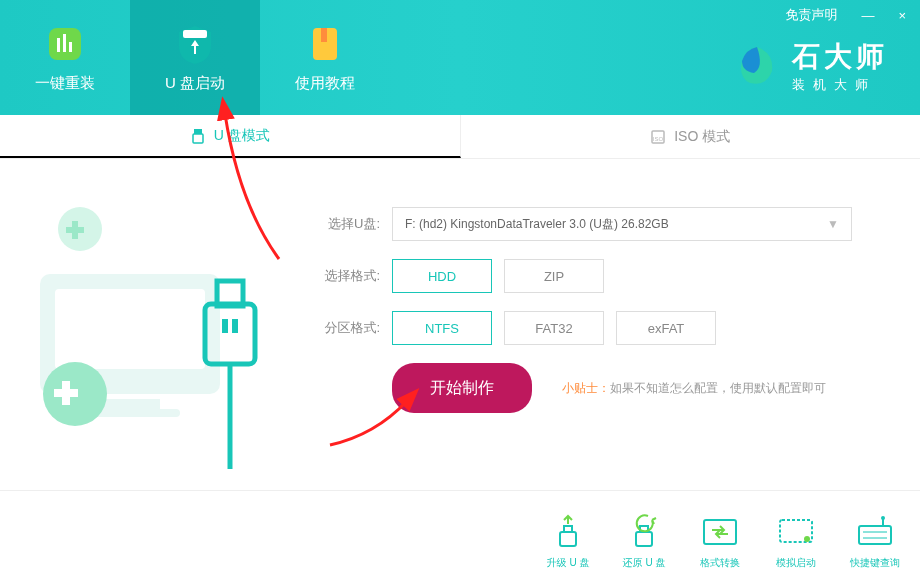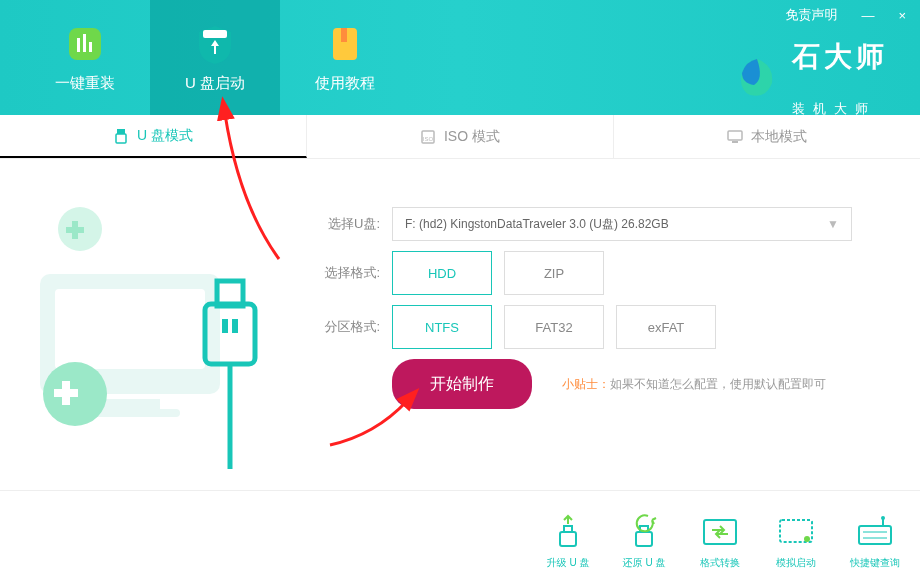--- a/index.html
+++ b/index.html
@@ -1,45 +1,45 @@
 <!DOCTYPE html>
 <html><head>
 <meta charset="utf-8">
 <style>
 * { margin: 0; padding: 0; box-sizing: border-box; font-family: "Microsoft YaHei", sans-serif; }
 body { width: 920px; height: 580px; background: #fff; position: relative; overflow: hidden; }
 
 .header { height: 115px; background: linear-gradient(90deg, #1ec9c4 0%, #26d0cc 50%, #1ec9c4 100%); display: flex; align-items: flex-start; }
-.nav-tabs { display: flex; height: 100%; padding-left: 20px; }
+.nav-tabs { display: flex; height: 100%; }
 .nav-tab { width: 130px; display: flex; flex-direction: column; align-items: center; justify-content: center; gap: 8px; color: #fff; font-size: 15px; cursor: pointer; }
 .nav-tab.active { background: rgba(0,150,145,0.5); }
 .tab-icon { width: 44px; height: 44px; display: flex; align-items: center; justify-content: center; }
 
 .titlebar { position: absolute; top: 4px; right: 8px; display: flex; align-items: center; gap: 12px; color: #fff; font-size: 13px; }
 .titlebar span.btn { cursor: pointer; padding: 2px 6px; }
 
 .logo-area { position: absolute; top: 38px; right: 32px; display: flex; align-items: center; gap: 12px; color: #fff; }
 .logo-svg { width: 46px; height: 46px; }
 .logo-text { display: flex; flex-direction: column; }
 .logo-title { font-size: 28px; font-weight: bold; letter-spacing: 4px; }
-.logo-sub { font-size: 13px; letter-spacing: 8px; margin-top: 24px; }
+.logo-sub { font-size: 13px; letter-spacing: 8px; }
 
 .mode-tabs { display: flex; height: 44px; border-bottom: 1px solid #eee; }
 .mode-tab { flex: 1; display: flex; align-items: center; justify-content: center; gap: 8px; font-size: 14px; color: #999; border-right: 1px solid #eee; cursor: pointer; }
 .mode-tab:last-child { border-right: none; }
 .mode-tab.active { color: #18c6b8; border-bottom: 2px solid #000000; }
 
 .main { position: relative; height: 320px; }
 .illustration { position: absolute; left: 20px; top: 30px; width: 260px; height: 280px; }
 .form { position: absolute; left: 310px; top: 48px; }
-.form-row { display: flex; align-items: center; margin-bottom: 10px; }
+.form-row { display: flex; align-items: center; margin-bottom: 18px; }
 .form-label { width: 70px; color: #888; font-size: 13px; text-align: right; margin-right: 12px; }
 .select { width: 460px; height: 34px; border: 1px solid #ddd; padding: 0 12px; font-size: 12px; color: #666; display: flex; align-items: center; justify-content: space-between; cursor: pointer; }
 .opt-group { display: flex; gap: 12px; }
-.opt-btn { width: 100px; height: 44px; border: 1px solid #ddd; color: #888; display: flex; align-items: center; justify-content: center; font-size: 13px; cursor: pointer; background: #fff; }
+.opt-btn { width: 100px; height: 34px; border: 1px solid #ddd; color: #888; display: flex; align-items: center; justify-content: center; font-size: 13px; cursor: pointer; background: #fff; }
 .opt-btn.selected { border-color: #18c6b8; color: #18c6b8; }
 
 .action-row { display: flex; align-items: center; margin-top: 10px; margin-left: 82px; }
 .start-btn { width: 140px; height: 50px; background: #be185d; color: #fff; border-radius: 22px; display: flex; align-items: center; justify-content: center; font-size: 16px; cursor: pointer; }
 .tip { margin-left: 30px; font-size: 12px; color: #999; }
 .tip-label { color: #ff8c3c; }
 
 .bottom-bar { position: absolute; bottom: 0; left: 0; right: 0; height: 90px; border-top: 1px solid #eee; display: flex; align-items: center; }
 .bottom-left { display: flex; gap: 20px; margin-left: 20px; }
 .bottom-link { display: flex; align-items: center; gap: 6px; color: #888; font-size: 13px; cursor: pointer; }
@@ -116,27 +116,20 @@
         <rect x="3" y="6" width="10" height="9" rx="1" fill="none" stroke="#18c6b8" stroke-width="1.5"></rect>
       </svg>
     <span>U 盘模式</span>
   </div>
   <div class="mode-tab">
     <svg width="16" height="16">
         <rect x="2" y="2" width="12" height="12" rx="1" fill="none" stroke="#bbb" stroke-width="1.5"></rect>
         <text x="8" y="12" font-size="6" fill="#bbb" text-anchor="middle">ISO</text>
       </svg>
     <span>ISO 模式</span>
-  </div>
-  <div class="mode-tab">
-    <svg width="16" height="16">
-        <rect x="1" y="2" width="14" height="9" rx="1" fill="none" stroke="#bbb" stroke-width="1.5"></rect>
-        <rect x="5" y="12" width="6" height="2" fill="#bbb"></rect>
-      </svg>
-    <span>本地模式</span>
   </div>
 </div>
 
 <div class="main">
   <svg class="illustration" viewBox="0 0 260 280">
     <circle cx="60" cy="40" r="22" fill="#d4f5e8"></circle>
     <path d="M52 32 h6 v6 h6 v6 h-6 v6 h-6 v-6 h-6 v-6 h6 z" fill="#9be8c8"></path>
     <rect x="20" y="85" width="180" height="120" rx="10" fill="#e8f7f4"></rect>
     <rect x="35" y="100" width="150" height="80" rx="4" fill="#fff"></rect>
     <rect x="80" y="210" width="60" height="10" fill="#e8f7f4"></rect>

